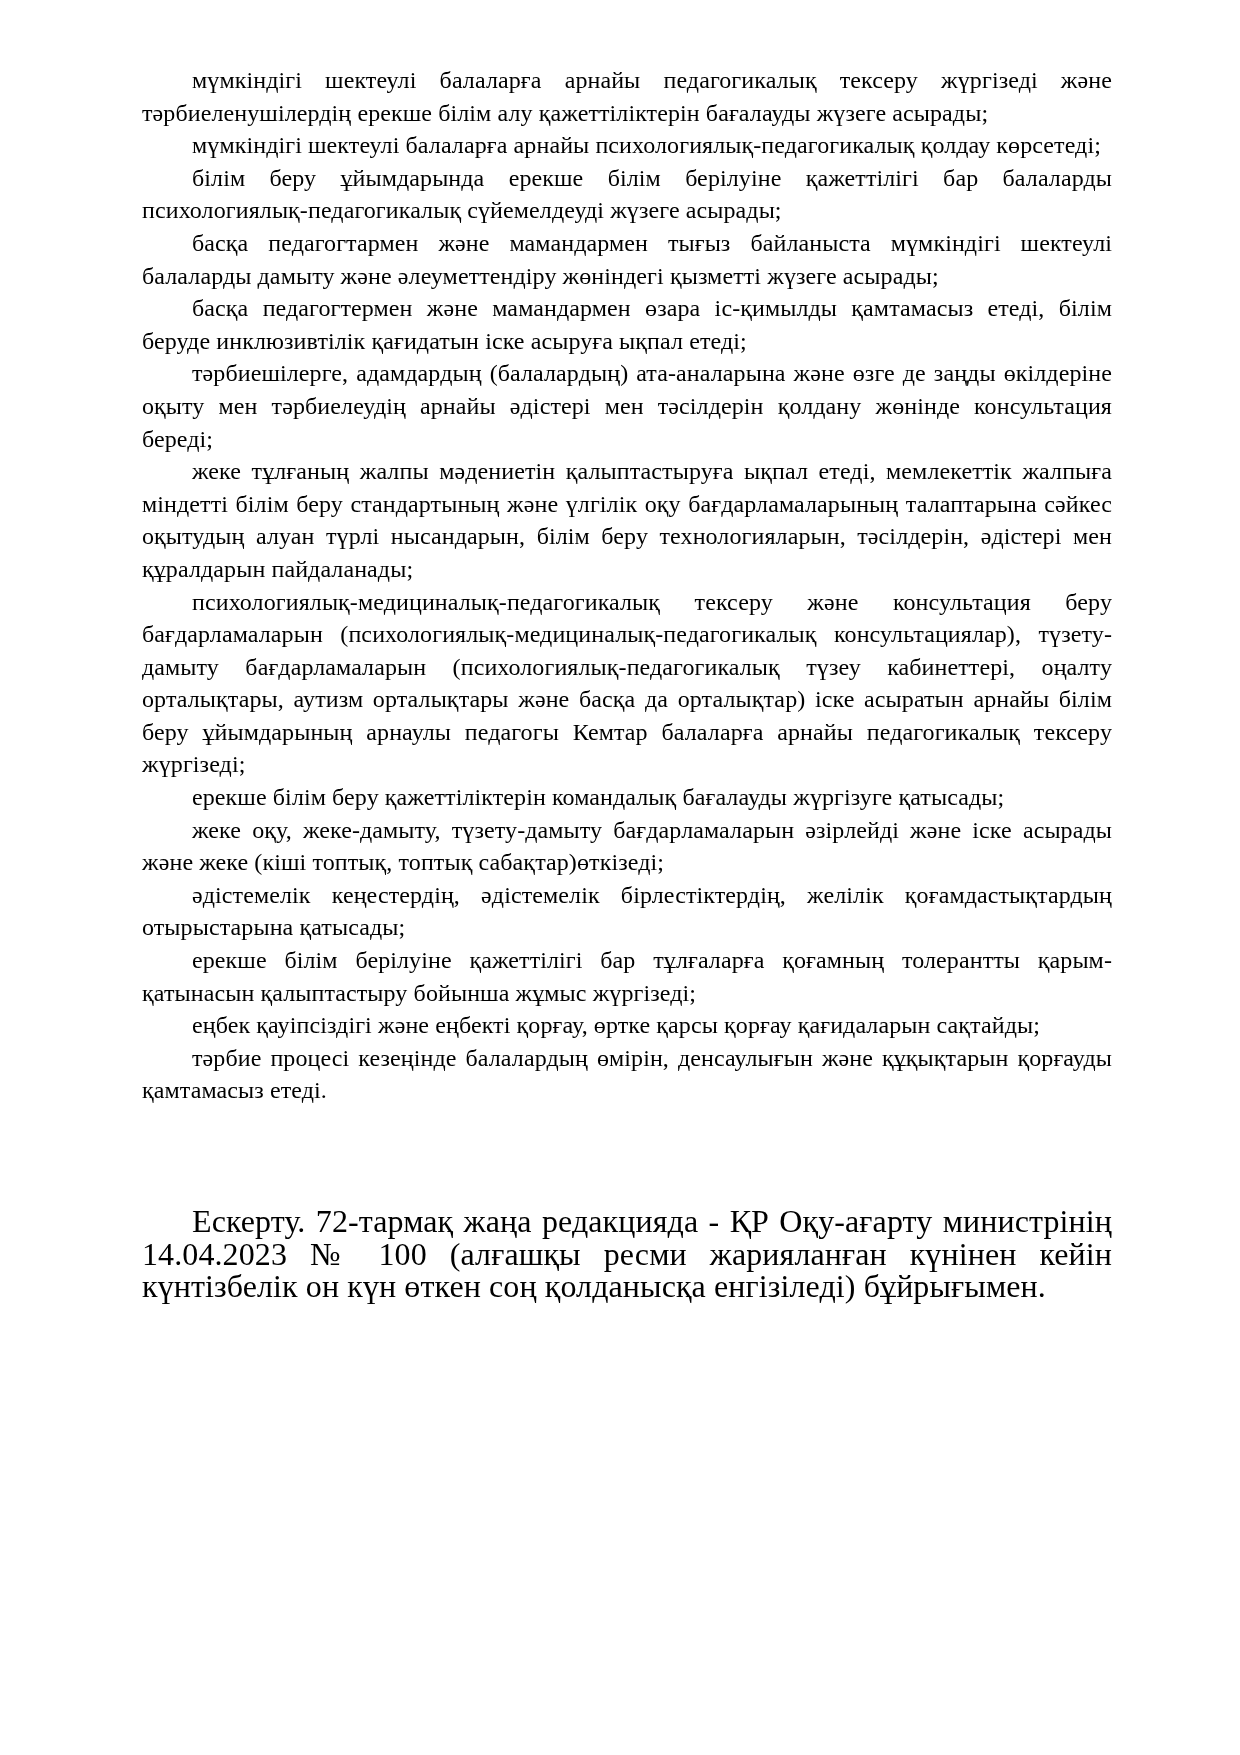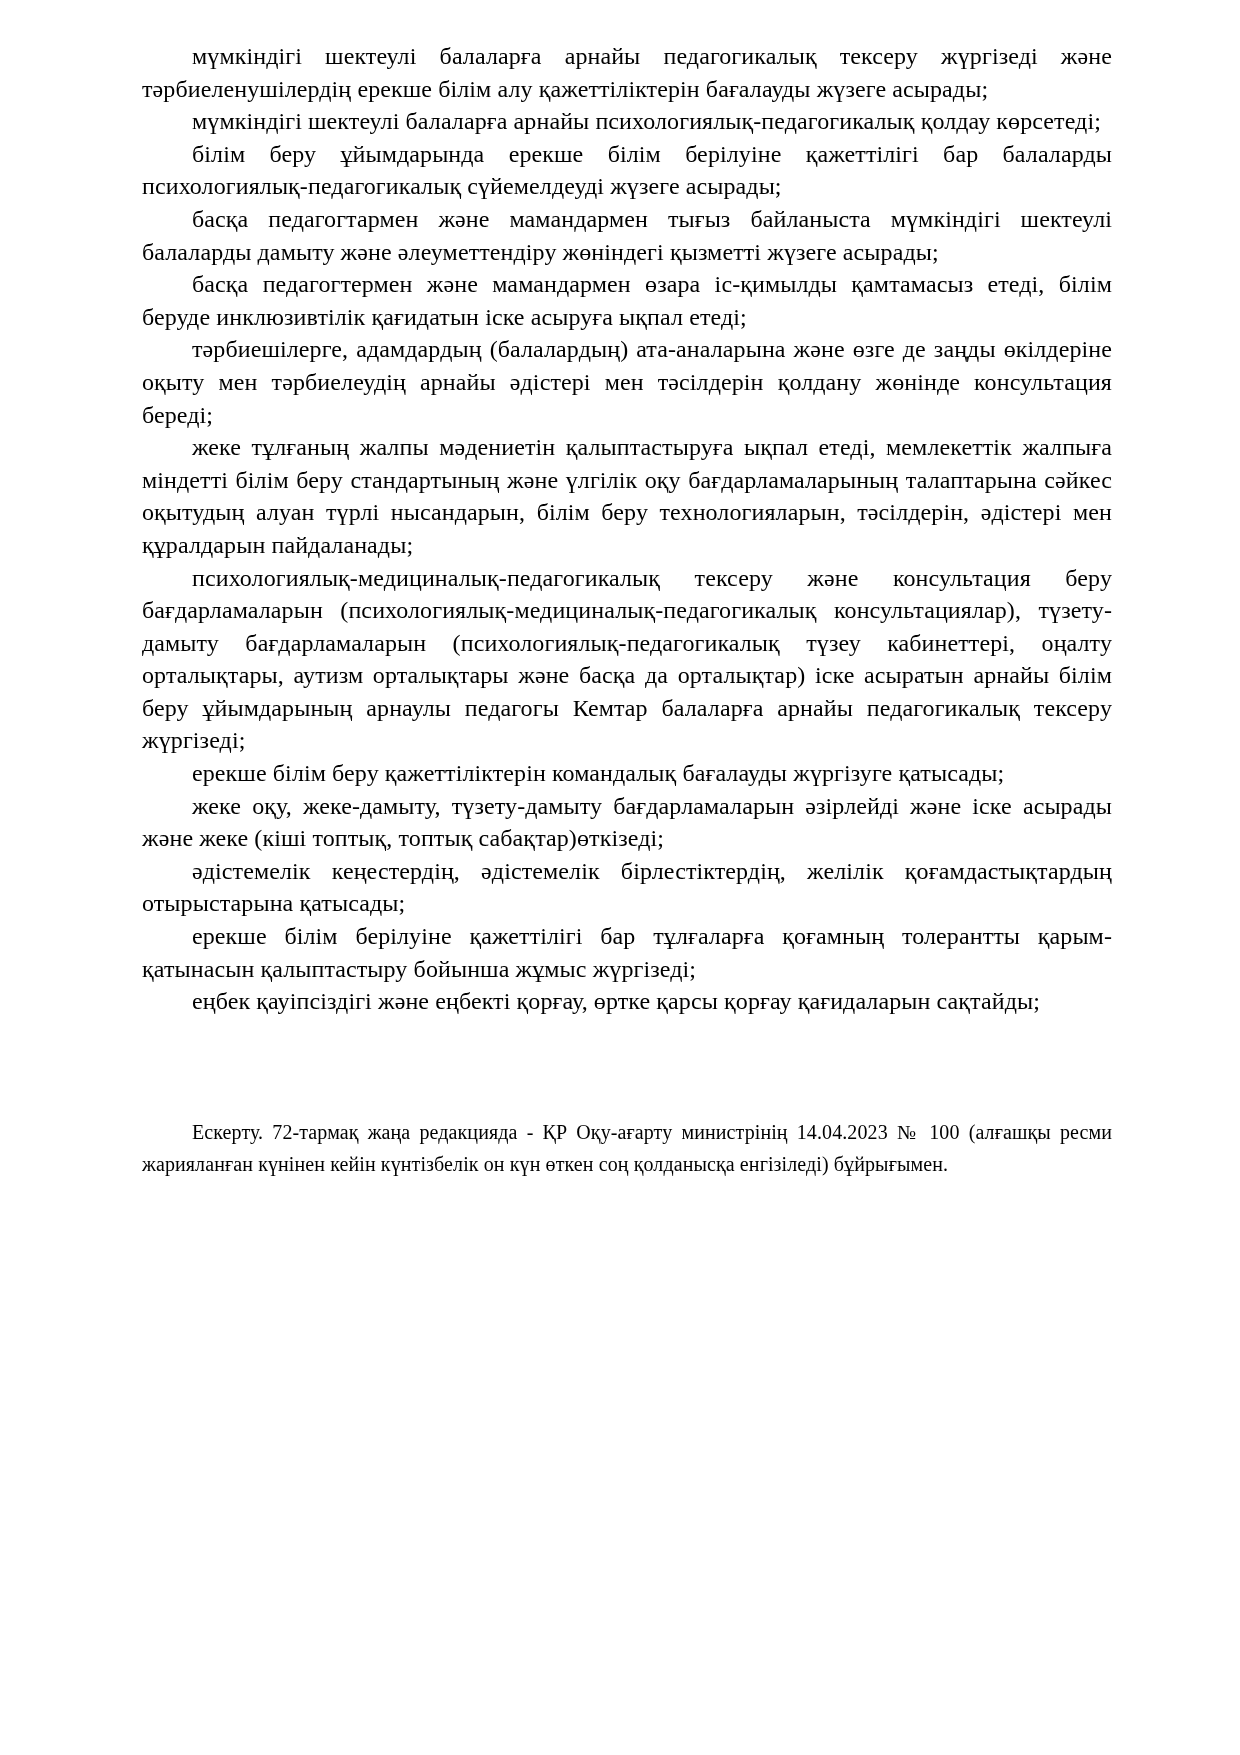--- a/index.html
+++ b/index.html
@@ -6,38 +6,38 @@
     margin: 0;
     padding: 0;
     background: #ffffff;
   }
   .page {
     position: relative;
     width: 1240px;
     height: 1755px;
     background: #ffffff;
     box-sizing: border-box;
-    padding: 40px 128px 0 142px;
+    padding: 64px 128px 0 142px;
     overflow: hidden;
   }
   .doc-body {
     color: #000000;
     font-family: "Liberation Serif", "DejaVu Serif", serif;
   }
   .para {
     margin: 0;
     font-size: 24px;
     line-height: 32.6px;
     text-align: justify;
     text-indent: 50px;
     letter-spacing: 0.1px;
   }
   .note-para {
     margin: 98px 0 10px 0;
-    font-size: 20px;
+    font-size: 32px;
     line-height: 32.6px;
     text-align: justify;
     text-indent: 50px;
     letter-spacing: 0.1px;
   }
 </style>
 </head>
 <body>
 
 <div class="page">
@@ -49,16 +49,17 @@
         <p class="para">басқа педагогтармен және мамандармен тығыз байланыста мүмкіндігі шектеулі балаларды дамыту және әлеуметтендіру жөніндегі қызметті жүзеге асырады;</p>
         <p class="para">басқа педагогтермен және мамандармен өзара іс-қимылды қамтамасыз етеді, білім беруде инклюзивтілік қағидатын іске асыруға ықпал етеді;</p>
         <p class="para">тәрбиешілерге, адамдардың (балалардың) ата-аналарына және өзге де заңды өкілдеріне оқыту мен тәрбиелеудің арнайы әдістері мен тәсілдерін қолдану жөнінде консультация береді;</p>
         <p class="para">жеке тұлғаның жалпы мәдениетін қалыптастыруға ықпал етеді, мемлекеттік жалпыға міндетті білім беру стандартының және үлгілік оқу бағдарламаларының талаптарына сәйкес оқытудың алуан түрлі нысандарын, білім беру технологияларын, тәсілдерін, әдістері мен құралдарын пайдаланады;</p>
         <p class="para">психологиялық-медициналық-педагогикалық тексеру және консультация беру бағдарламаларын (психологиялық-медициналық-педагогикалық консультациялар), түзету-дамыту бағдарламаларын (психологиялық-педагогикалық түзеу кабинеттері, оңалту орталықтары, аутизм орталықтары және басқа да орталықтар) іске асыратын арнайы білім беру ұйымдарының арнаулы педагогы Кемтар балаларға арнайы педагогикалық тексеру жүргізеді;</p>
         <p class="para">ерекше білім беру қажеттіліктерін командалық бағалауды жүргізуге қатысады;</p>
         <p class="para">жеке оқу, жеке-дамыту, түзету-дамыту бағдарламаларын әзірлейді және іске асырады және жеке (кіші топтық, топтық сабақтар)өткізеді;</p>
         <p class="para">әдістемелік кеңестердің, әдістемелік бірлестіктердің, желілік қоғамдастықтардың отырыстарына қатысады;</p>
         <p class="para">ерекше білім берілуіне қажеттілігі бар тұлғаларға қоғамның толерантты қарым-қатынасын қалыптастыру бойынша жұмыс жүргізеді;</p>
         <p class="para">еңбек қауіпсіздігі және еңбекті қорғау, өртке қарсы қорғау қағидаларын сақтайды;</p>
+        <p class="para">тәрбие процесі кезеңінде балалардың өмірін, денсаулығын және құқықтарын қорғауды қамтамасыз етеді.</p>
       </div>
     <p class="note-para">Ескерту. 72-тармақ жаңа редакцияда - ҚР Оқу-ағарту министрінің 14.04.2023 № 100 (алғашқы ресми жарияланған күнінен кейін күнтізбелік он күн өткен соң қолданысқа енгізіледі) бұйрығымен.</p>
   </div>
 </div>
 
 </body></html>

